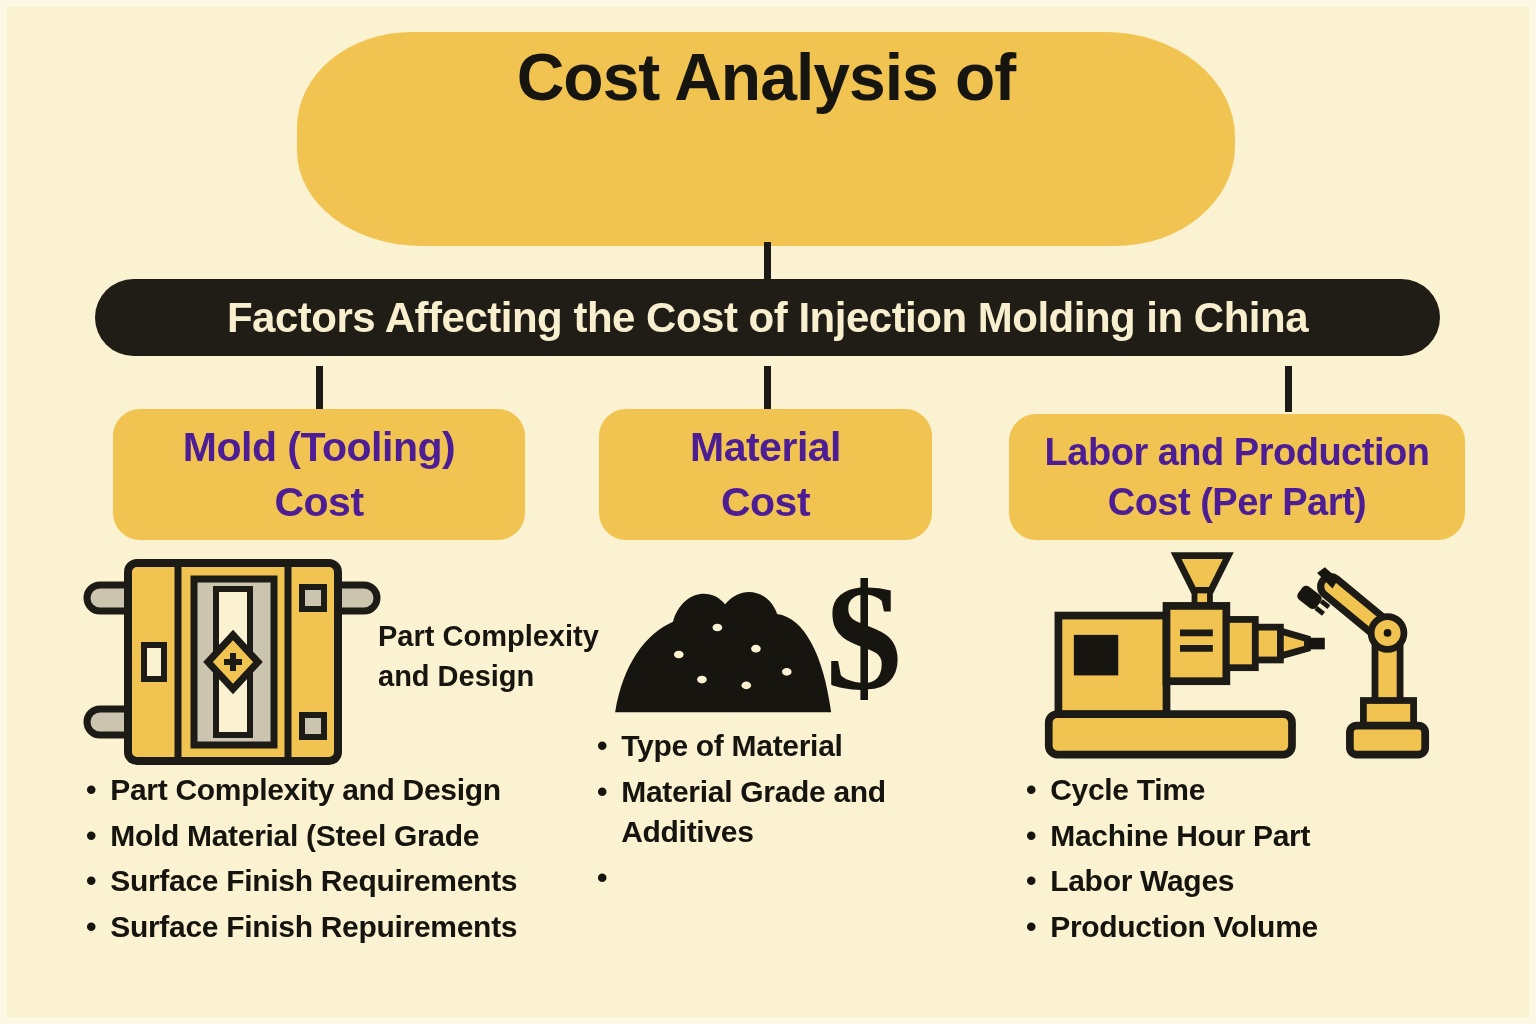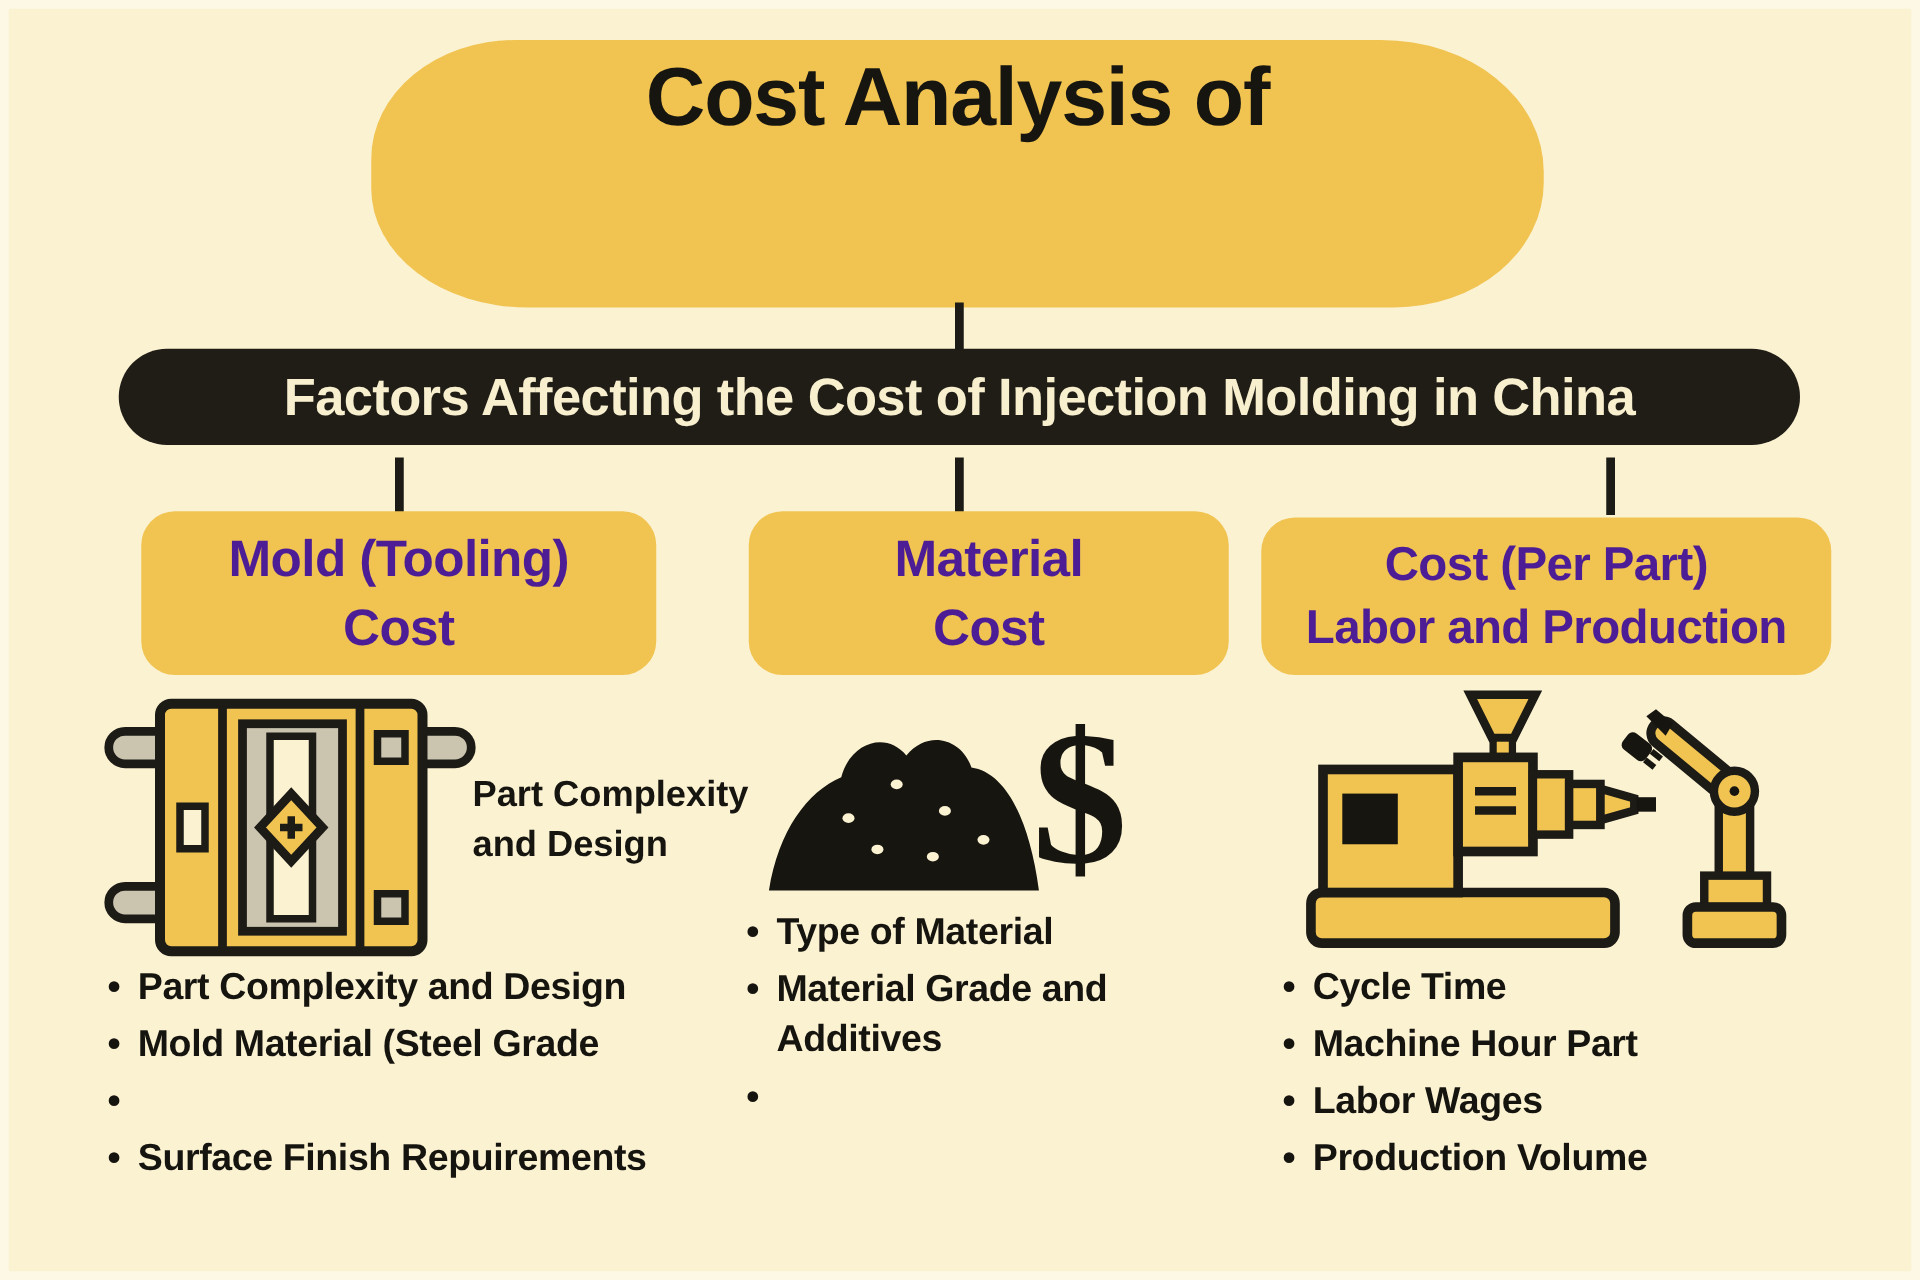--- a/index.html
+++ b/index.html
@@ -77,21 +77,21 @@
   }
   .cat-box .cat-line {
     font-weight: bold;
     color: #4c1d95;
     line-height: 1.32;
     letter-spacing: -0.5px;
     white-space: nowrap;
   }
   .cat-box-1 { left: 113px; top: 409px; width: 412px; height: 131px; }
   .cat-box-1 .cat-line { font-size: 41px; }
-  .cat-box-2 { left: 599px; top: 409px; width: 384px; height: 131px; }
+  .cat-box-2 { left: 599px; top: 409px; width: 333px; height: 131px; }
   .cat-box-2 .cat-line { font-size: 41px; }
   .cat-box-3 { left: 1009px; top: 414px; width: 456px; height: 126px; }
   .cat-box-3 .cat-line { font-size: 38px; }
 
   
   .icon-wrap { position: absolute; }
   .icon-mold { left: 82px; top: 556px; width: 300px; height: 212px; }
   .icon-material { left: 608px; top: 560px; width: 292px; height: 162px; }
   .icon-machine { left: 1040px; top: 548px; width: 392px; height: 222px; }
   .icon-wrap svg { width: 100%; height: 100%; display: block; }
@@ -143,22 +143,22 @@
 
   <div class="cat-box cat-box-1">
     <div class="cat-line">Mold (Tooling)</div>
     <div class="cat-line">Cost</div>
   </div>
   <div class="cat-box cat-box-2">
     <div class="cat-line">Material</div>
     <div class="cat-line">Cost</div>
   </div>
   <div class="cat-box cat-box-3">
+    <div class="cat-line">Labor and Production</div>
     <div class="cat-line">Cost (Per Part)</div>
-    <div class="cat-line">Labor and Production</div>
   </div>
 
   <div class="icon-wrap icon-mold">
     <svg viewBox="0 0 300 210" xmlns="http://www.w3.org/2000/svg">
       <rect x="5" y="28" width="58" height="26" rx="13" fill="#cbc5b0" stroke="#1d1b16" stroke-width="7"></rect>
       <rect x="5" y="152" width="58" height="26" rx="13" fill="#cbc5b0" stroke="#1d1b16" stroke-width="7"></rect>
       <rect x="237" y="28" width="58" height="26" rx="13" fill="#cbc5b0" stroke="#1d1b16" stroke-width="7"></rect>
       <rect x="46" y="6" width="210" height="198" rx="9" fill="#f1c452" stroke="#1d1b16" stroke-width="8"></rect>
       <line x1="96" y1="8" x2="96" y2="202" stroke="#1d1b16" stroke-width="7"></line>
       <rect x="62" y="88" width="20" height="34" fill="#fbf2d2" stroke="#1d1b16" stroke-width="6"></rect>
@@ -228,20 +228,21 @@
     <li class="bullet-item">
       <span class="bullet-dot">•</span>
       <span>Part Complexity and Design</span>
     </li>
     <li class="bullet-item">
       <span class="bullet-dot">•</span>
       <span>Mold Material (Steel Grade</span>
     </li>
     <li class="bullet-item">
       <span class="bullet-dot">•</span>
+      <span>Surface Finish Requirements</span>
     </li>
     <li class="bullet-item">
       <span class="bullet-dot">•</span>
       <span>Surface Finish Repuirements</span>
     </li>
   </ul>
 
   <ul class="bullet-list bullet-list-2">
     <li class="bullet-item">
       <span class="bullet-dot">•</span>

